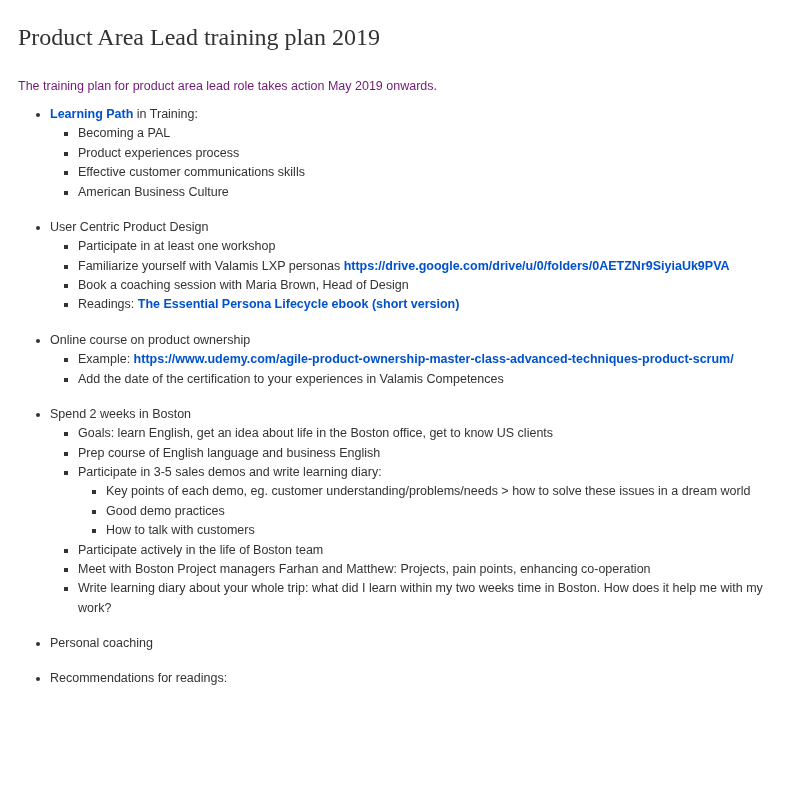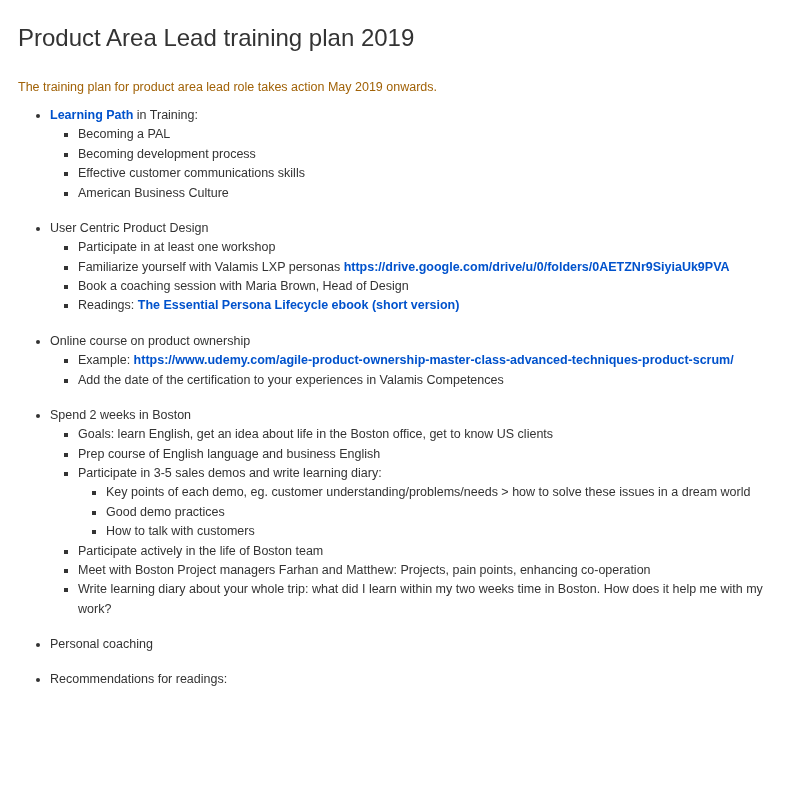--- a/index.html
+++ b/index.html
@@ -11,24 +11,25 @@
     width: 800px;
   }
   .page {
     padding: 18px 18px 18px 18px;
   }
   h1 {
     font-size: 24px;
     font-weight: 500;
     color: #333333;
     margin: 6px 0 28px 0;
+    font-family: Liberation Serif, serif;
   }
   p.intro {
     font-size: 12.5px;
-    color: #a16207;
+    color: #701a75;
     margin: 0 0 12px 0;
   }
   ul {
     list-style-type: disc;
     padding-left: 32px;
     margin: 0;
   }
   ul ul {
     list-style-type: square;
     padding-left: 28px;
@@ -65,21 +66,21 @@
   <h1>Product Area Lead training plan 2019</h1>
 
   <p class="intro">The training plan for product area lead role takes action May 2019 onwards.</p>
 
   <ul>
 
     <li class="section">
       <a href="#">Learning Path</a><span> in Training:</span>
       <ul>
         <li>Becoming a PAL</li>
-        <li>Becoming development process</li>
+        <li>Product experiences process</li>
         <li>Effective customer communications skills</li>
         <li>American Business Culture</li>
       </ul>
     </li>
 
     <li class="section">
       <span>User Centric Product Design</span>
       <ul>
         <li>Participate in at least one workshop</li>
         <li>

